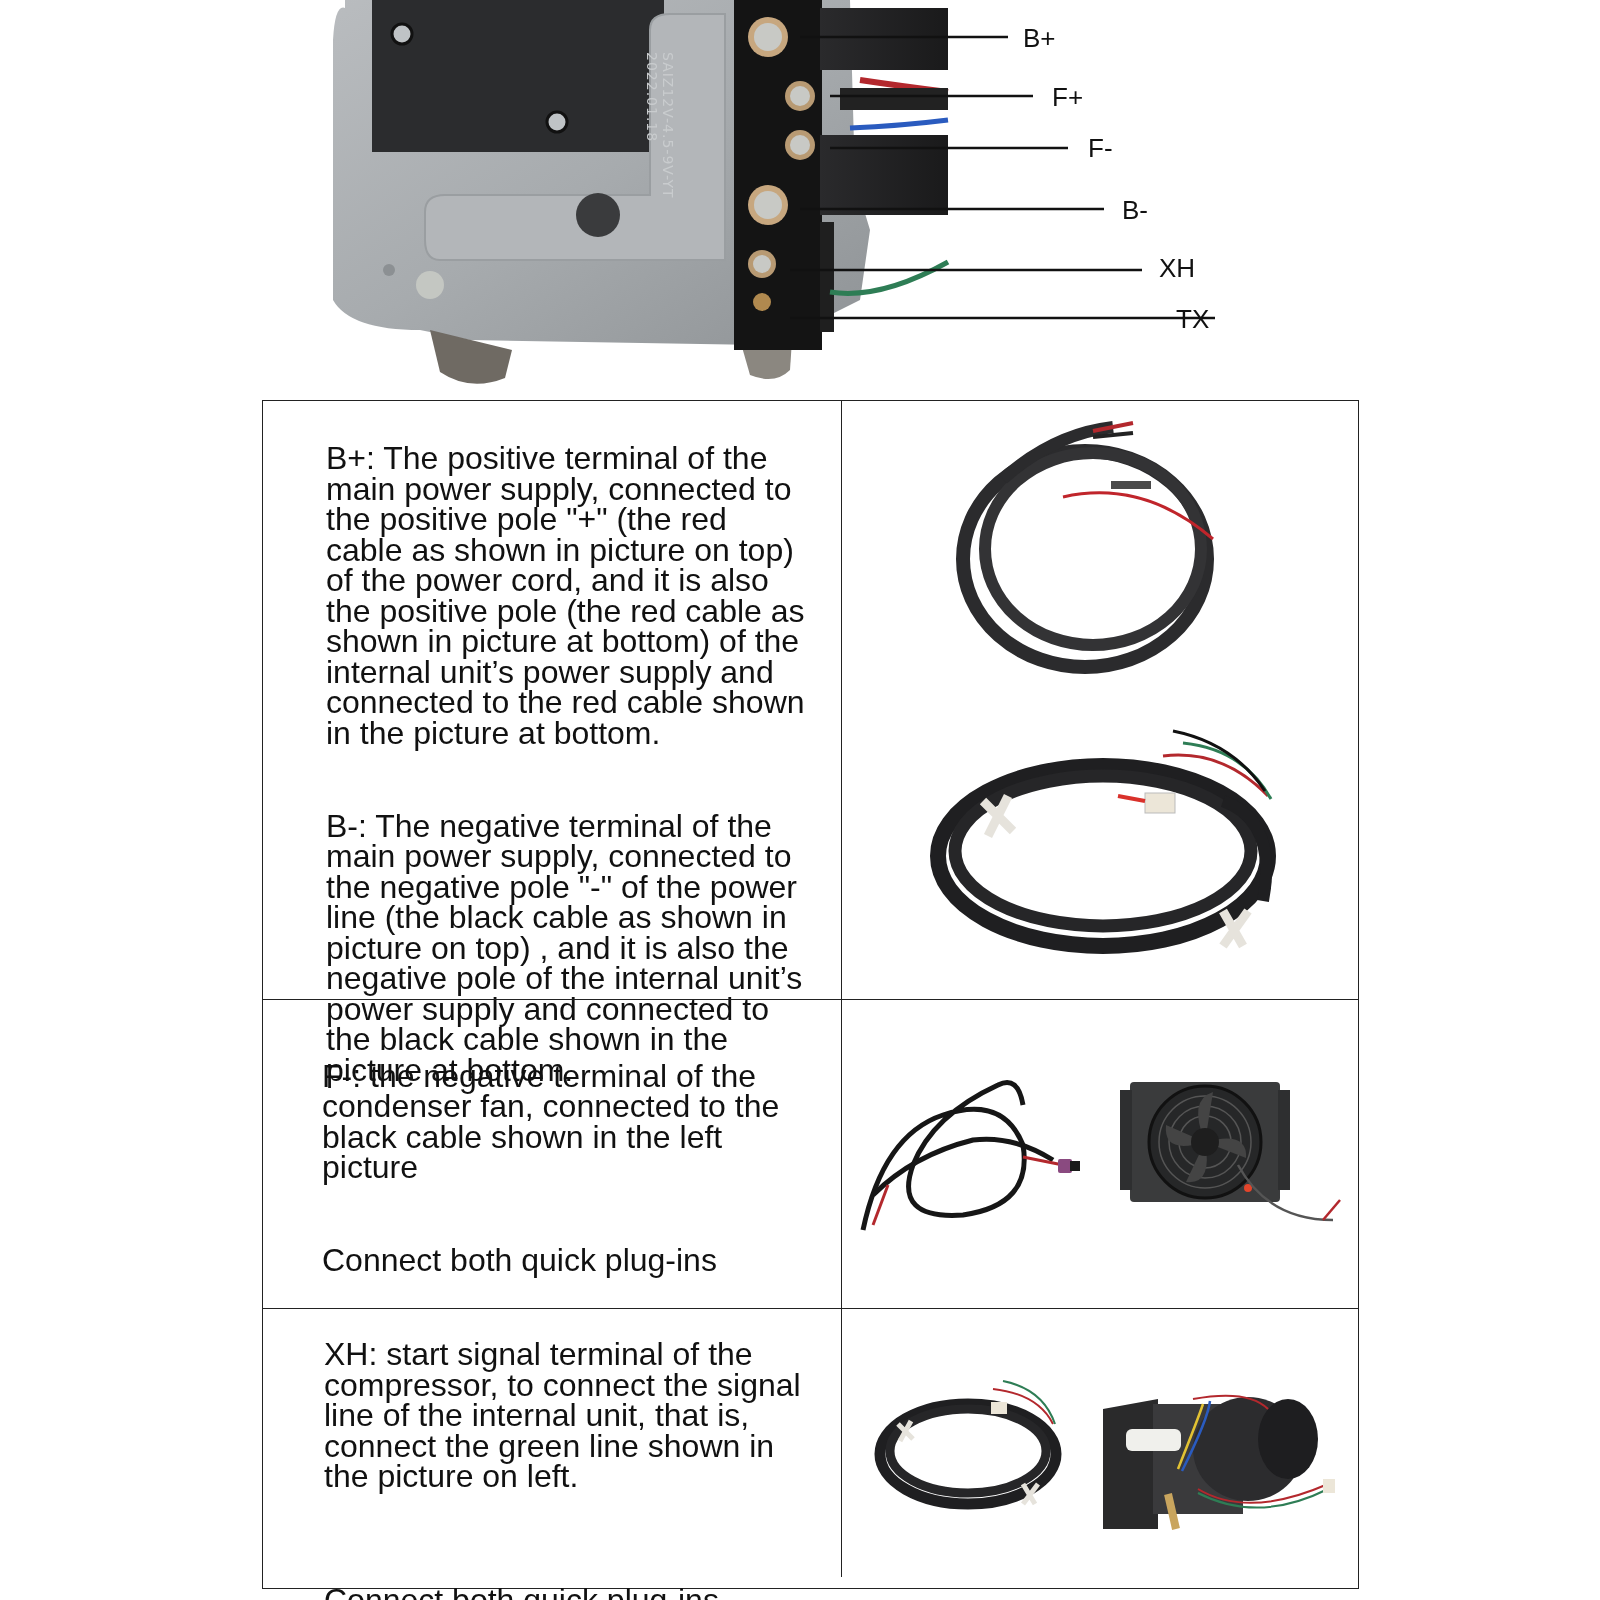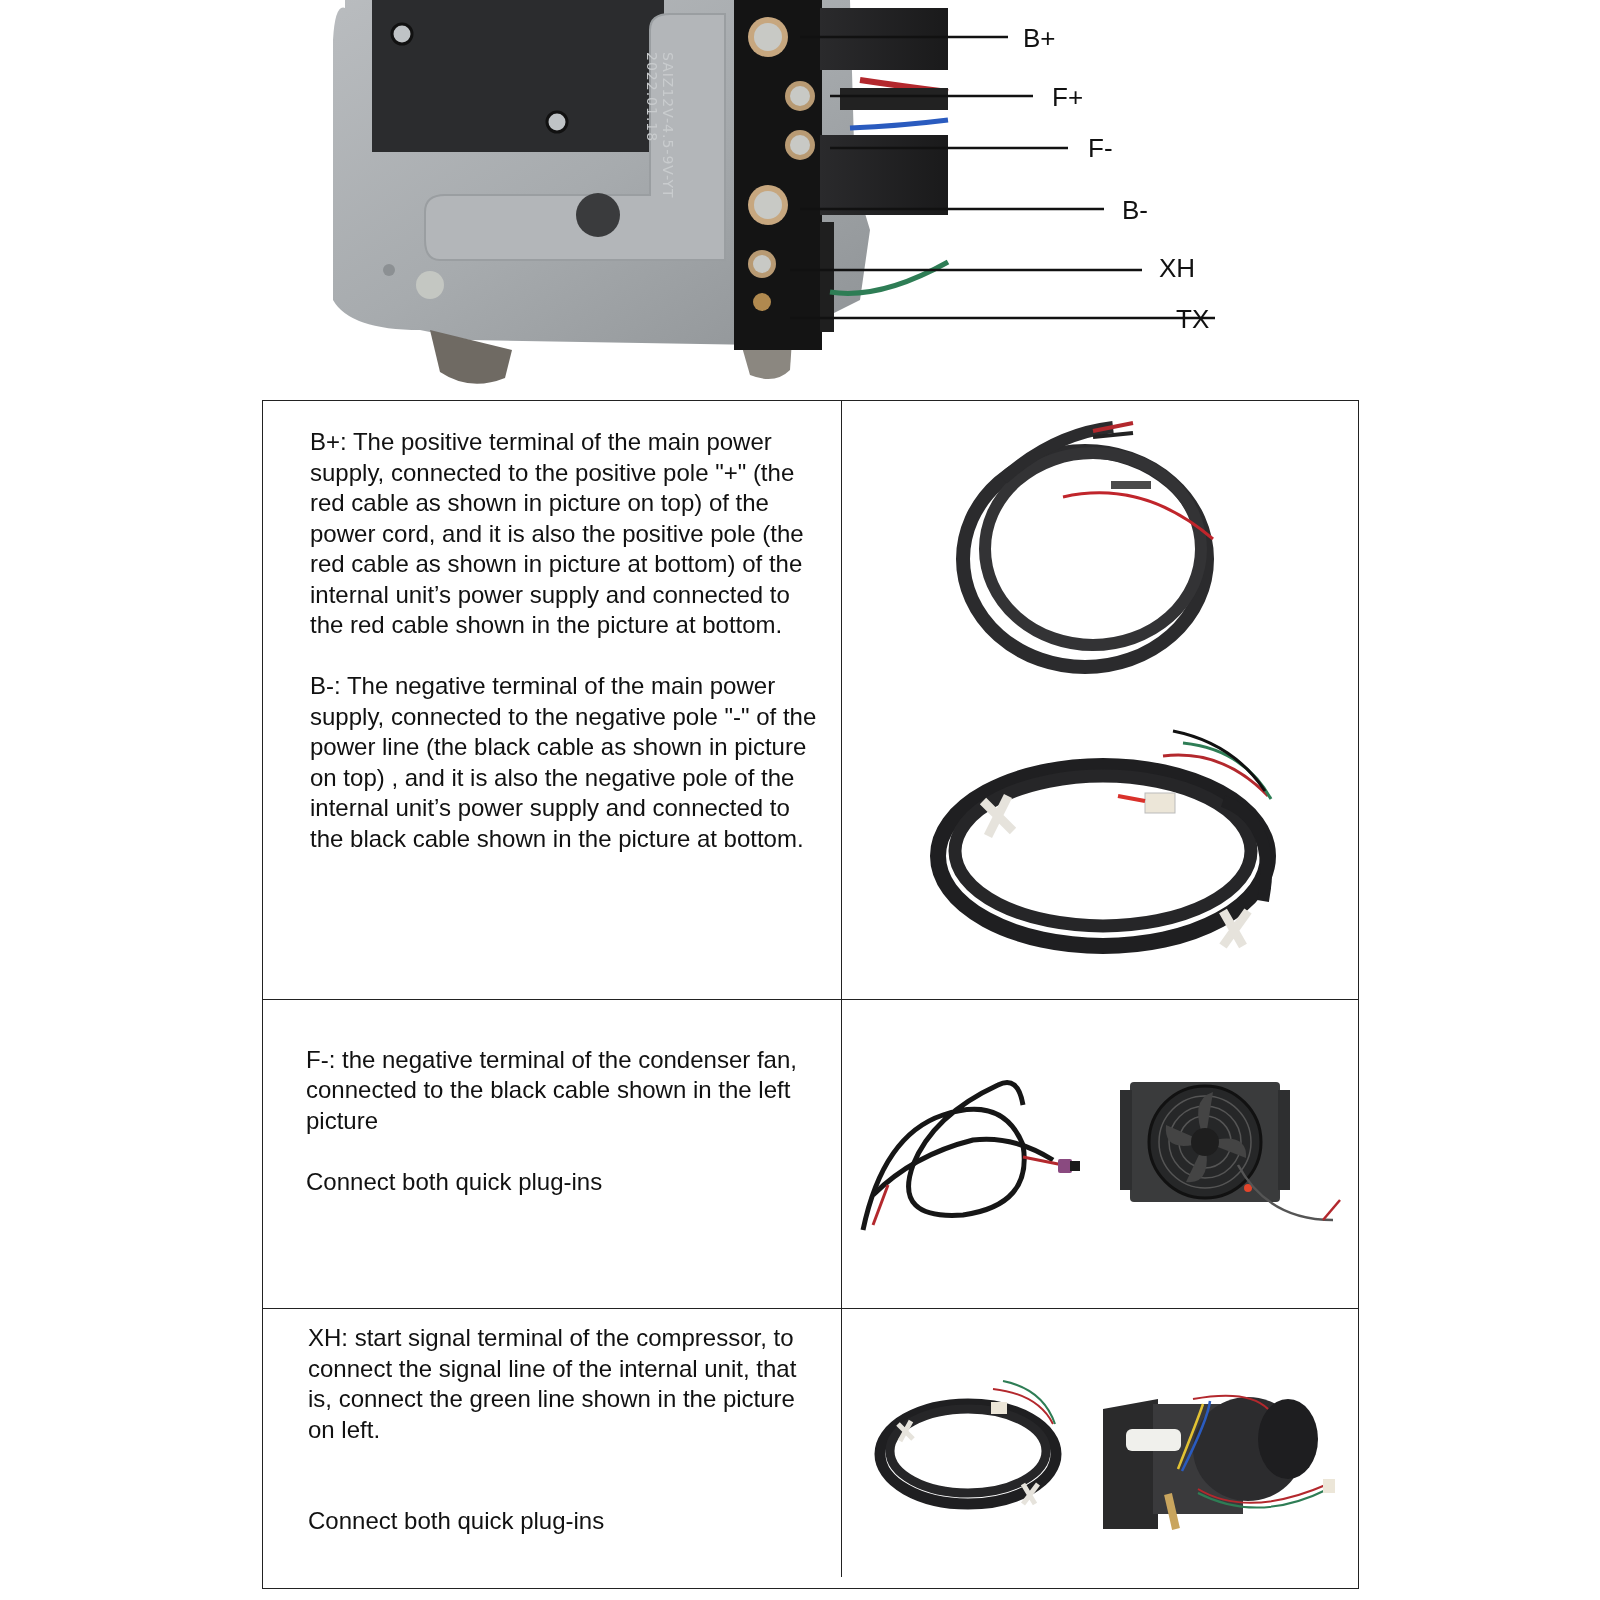--- a/index.html
+++ b/index.html
@@ -17,21 +17,21 @@
   
   .table { position:absolute; left:262px; top:400px; width:1097px; height:1189px;
            border:1.5px solid #222; box-sizing:border-box; }
   .row { position:absolute; left:0; width:100%; box-sizing:border-box; }
   .row.r1 { top:0; height:598px; }
   .row.r2 { top:598px; height:309px; border-top:1.5px solid #222; }
   .row.r3 { top:907px; height:269px; border-top:1.5px solid #222; }
   .vdiv { position:absolute; left:578px; top:0; bottom:0; width:0; border-left:1.5px solid #222; }
 
   .cell-text { position:absolute; left:0; top:0; width:578px; height:100%; box-sizing:border-box; }
-  .para { font-size:24px; line-height:30.5px; margin:0; color:#111; }
+  .para { font-size:32px; line-height:30.5px; margin:16px; color:#111; }
   .r1 .cell-text { padding:26px 20px 0 47px; }
   .r2 .cell-text { padding:14px 20px 0 43px; }
   .r3 .cell-text { padding:14px 20px 0 45px; }
   .gap { height:30.5px; }
 
   .cell-img { position:absolute; left:580px; top:0; right:0; height:100%; }
   .cell-img svg { position:absolute; }
 </style>
 </head>
 <body>

